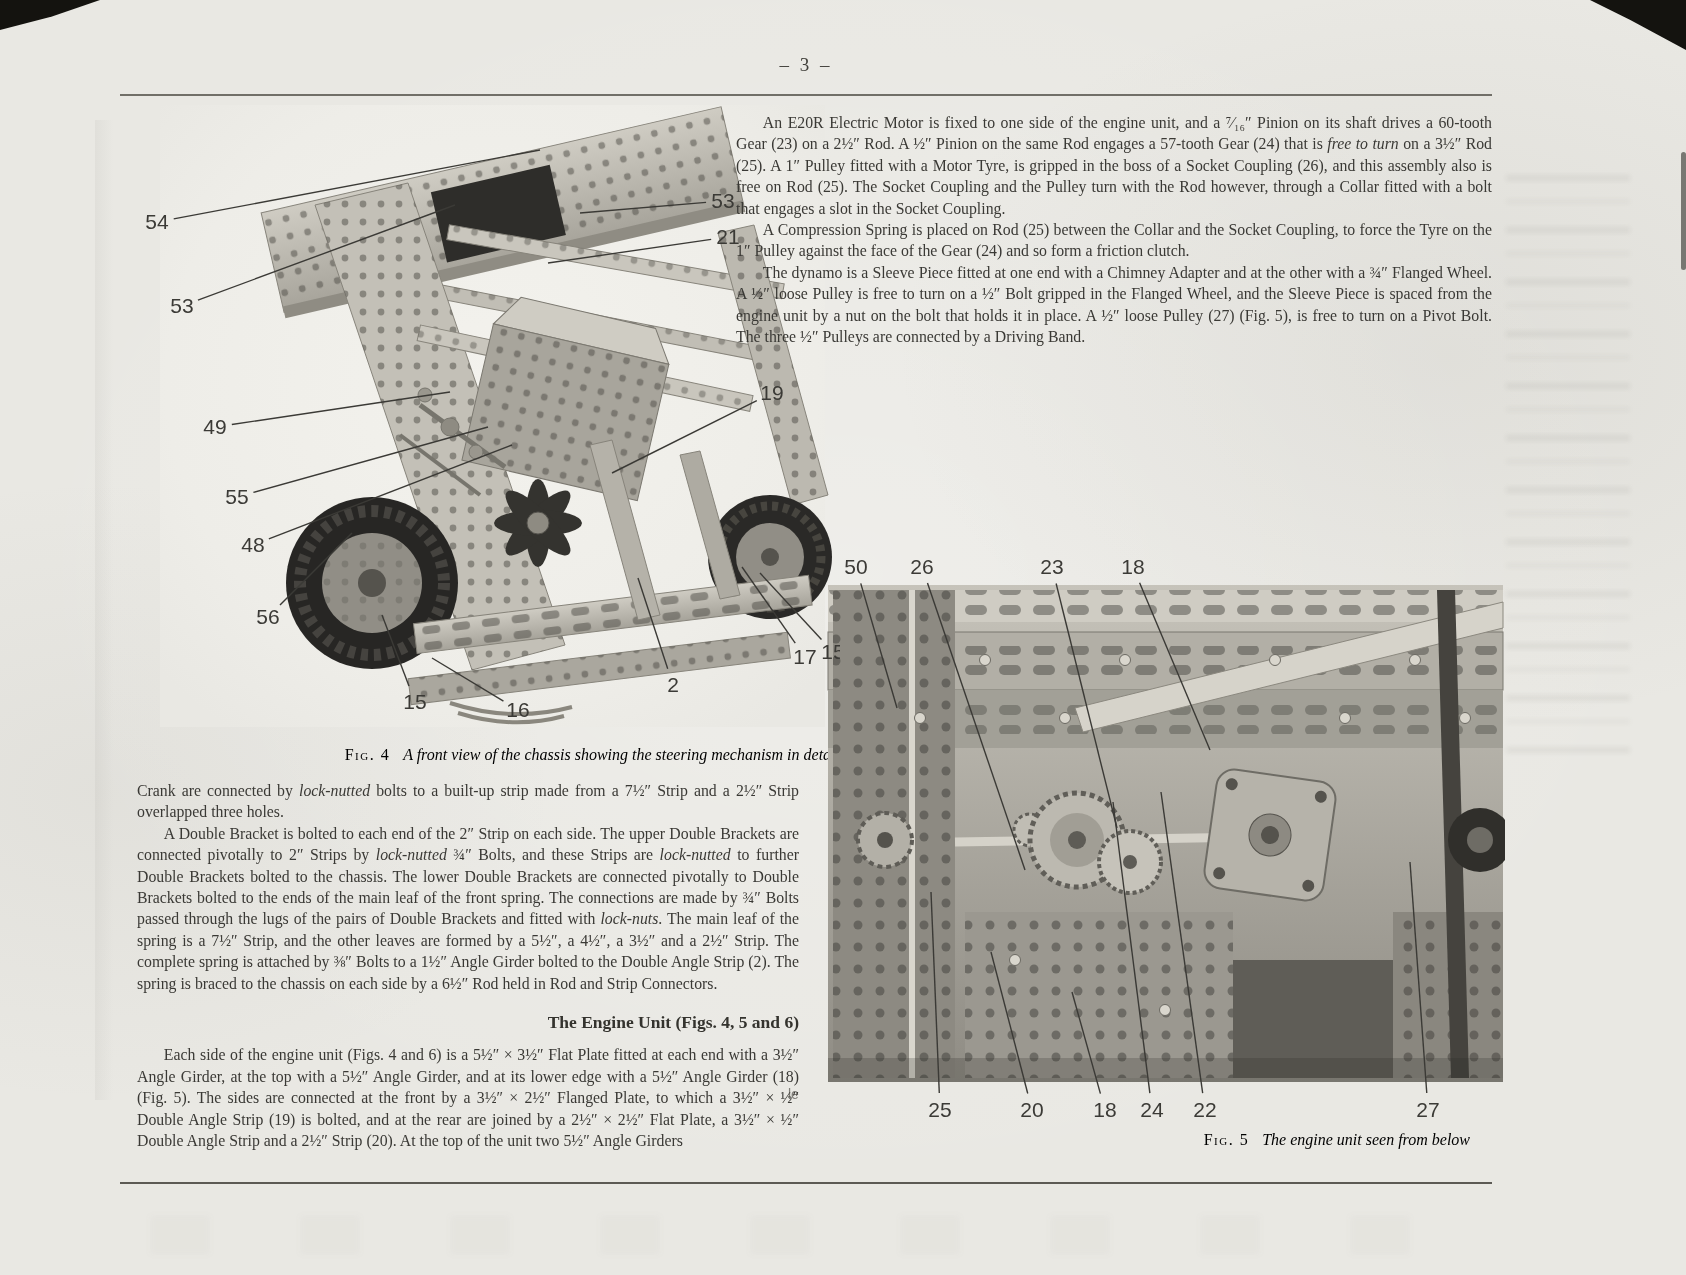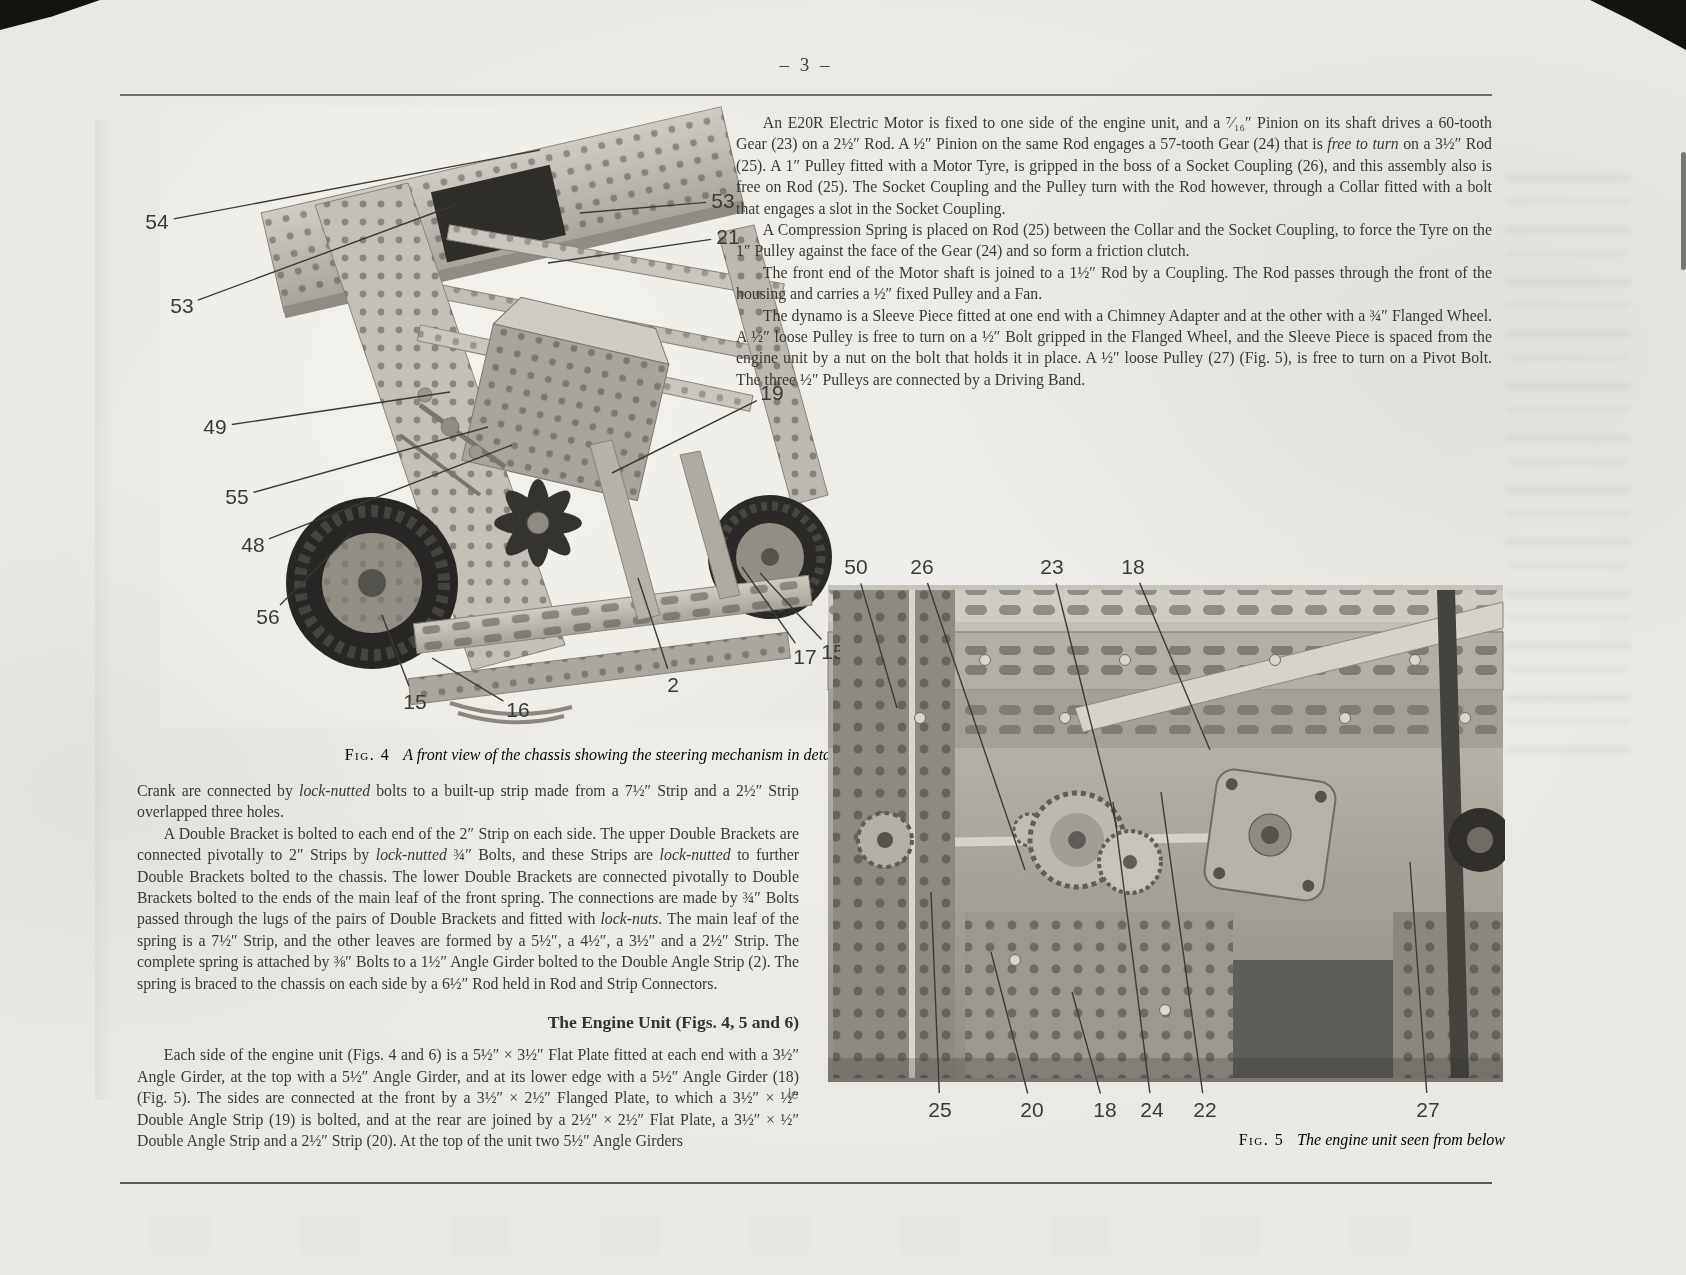--- a/index.html
+++ b/index.html
@@ -19,21 +19,21 @@
     font-size:19px;letter-spacing:3px;color:#403f3a}
   .col{position:absolute;text-align:justify;font-size:15.8px;line-height:21.4px;color:#3a3935}
   .col p{margin:0;padding:0}
   .col p.ind{text-indent:1.7em}
   #right-column{left:736px;top:112px;width:756px}
   #left-column{left:137px;top:780px;width:662px}
   #engine-heading{font-size:17.5px;font-weight:bold;margin:18px 0 11px 0;text-align:right;color:#34332e}
   .caption{position:absolute;text-align:right;font-size:16px;font-style:italic;color:#000000}
   .caption .figlabel{font-style:normal;font-variant:small-caps;letter-spacing:1.5px;margin-right:13px}
   #fig4-caption{left:120px;top:746px;width:720px}
-  #fig5-caption{left:825px;top:1131px;width:680px}
+  #fig5-caption{left:790px;top:1131px;width:680px}
   .fig{position:absolute}
   #figure-4{left:120px;top:105px;width:720px;height:635px}
   #figure-5{left:825px;top:540px;width:680px;height:590px}
   .fig svg{position:absolute;left:0;top:0}
   .overlay{z-index:3}
   .callout-line{stroke:#3b3a36;stroke-width:1.4;fill:none}
   .callout-num{font-family:"Liberation Sans", sans-serif;font-size:21px;fill:#3b3a36;text-anchor:middle}
   .corner{position:absolute;background:#14130f}
   #corner-tl{left:0;top:0;width:100px;height:30px;clip-path:polygon(0 0,100% 0,52% 55%,0 100%)}
   #corner-tr{right:0;top:0;width:96px;height:50px;clip-path:polygon(0 0,100% 0,100% 100%,42% 40%)}
@@ -211,21 +211,20 @@
 <div class="col" id="left-column">
   <p><span>Crank are connected by </span><i>lock-nutted</i><span> bolts to a built-up strip made from a 7½″ Strip and a 2½″ Strip overlapped three holes.</span></p>
   <p class="ind"><span>A Double Bracket is bolted to each end of the 2″ Strip on each side. The upper Double Brackets are connected pivotally to 2″ Strips by </span><i>lock-nutted</i><span> ¾″ Bolts, and these Strips are </span><i>lock-nutted</i><span> to further Double Brackets bolted to the chassis. The lower Double Brackets are connected pivotally to Double Brackets bolted to the ends of the main leaf of the front spring. The connections are made by ¾″ Bolts passed through the lugs of the pairs of Double Brackets and fitted with </span><i>lock-nuts</i><span>. The main leaf of the spring is a 7½″ Strip, and the other leaves are formed by a 5½″, a 4½″, a 3½″ and a 2½″ Strip. The complete spring is attached by ⅜″ Bolts to a 1½″ Angle Girder bolted to the Double Angle Strip (2). The spring is braced to the chassis on each side by a 6½″ Rod held in Rod and Strip Connectors.</span></p>
   <div id="engine-heading">The Engine Unit (Figs. 4, 5 and 6)</div>
   <p class="ind"><span>Each side of the engine unit (Figs. 4 and 6) is a 5½″ × 3½″ Flat Plate fitted at each end with a 3½″ Angle Girder, at the top with a 5½″ Angle Girder, and at its lower edge with a 5½″ Angle Girder (18) (Fig. 5). The sides are connected at the front by a 3½″ × 2½″ Flanged Plate, to which a 3½″ × ½″ Double Angle Strip (19) is bolted, and at the rear are joined by a 2½″ × 2½″ Flat Plate, a 3½″ × ½″ Double Angle Strip and a 2½″ Strip (20). At the top of the unit two 5½″ Angle Girders</span></p>
 </div>
 
 <div class="col" id="right-column">
   <p class="ind"><span>An E20R Electric Motor is fixed to one side of the engine unit, and a ⁷⁄₁₆″ Pinion on its shaft drives a 60-tooth Gear (23) on a 2½″ Rod. A ½″ Pinion on the same Rod engages a 57-tooth Gear (24) that is </span><i>free to turn</i><span> on a 3½″ Rod (25). A 1″ Pulley fitted with a Motor Tyre, is gripped in the boss of a Socket Coupling (26), and this assembly also is free on Rod (25). The Socket Coupling and the Pulley turn with the Rod however, through a Collar fitted with a bolt that engages a slot in the Socket Coupling.</span></p>
   <p class="ind"><span>A Compression Spring is placed on Rod (25) between the Collar and the Socket Coupling, to force the Tyre on the 1″ Pulley against the face of the Gear (24) and so form a friction clutch.</span></p>
-  <p class="ind"><span>The front end of the Motor shaft is joined to a 1½″ Rod by a Coupling. The Rod passes through the front of the housing and carries a ½″ fixed Pulley and a Fan.</span></p>
   <p class="ind"><span>The dynamo is a Sleeve Piece fitted at one end with a Chimney Adapter and at the other with a ¾″ Flanged Wheel. A ½″ loose Pulley is free to turn on a ½″ Bolt gripped in the Flanged Wheel, and the Sleeve Piece is spaced from the engine unit by a nut on the bolt that holds it in place. A ½″ loose Pulley (27) (Fig. 5), is free to turn on a Pivot Bolt. The three ½″ Pulleys are connected by a Driving Band.</span></p>
 </div>
 
 <div class="fig" id="figure-5">
   <svg class="art" width="680" height="590" viewBox="0 0 680 590">
     <defs>
       <pattern id="h5" width="22" height="22" patternUnits="userSpaceOnUse">
         <circle cx="11" cy="11" r="4.5" fill="#3f3e39" opacity="0.5"></circle>
       </pattern>
       <pattern id="s5" width="34" height="20" patternUnits="userSpaceOnUse">

